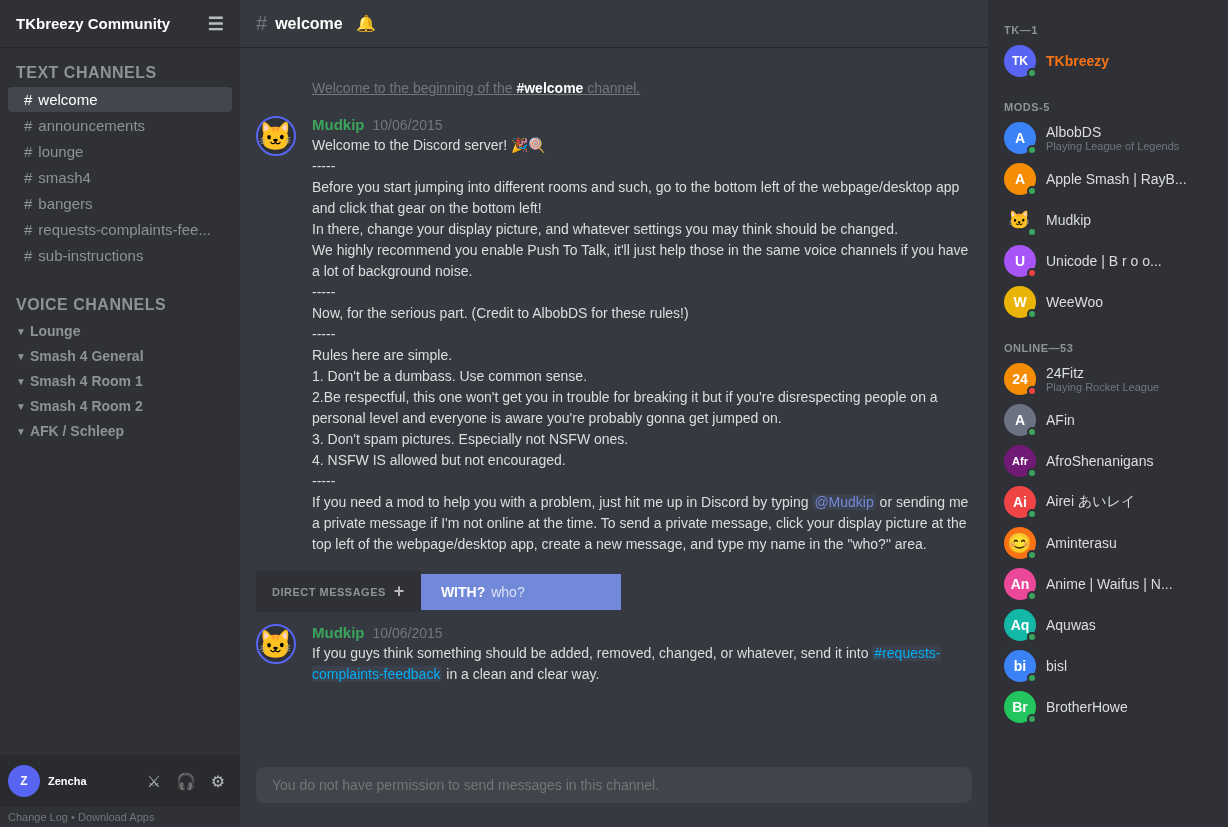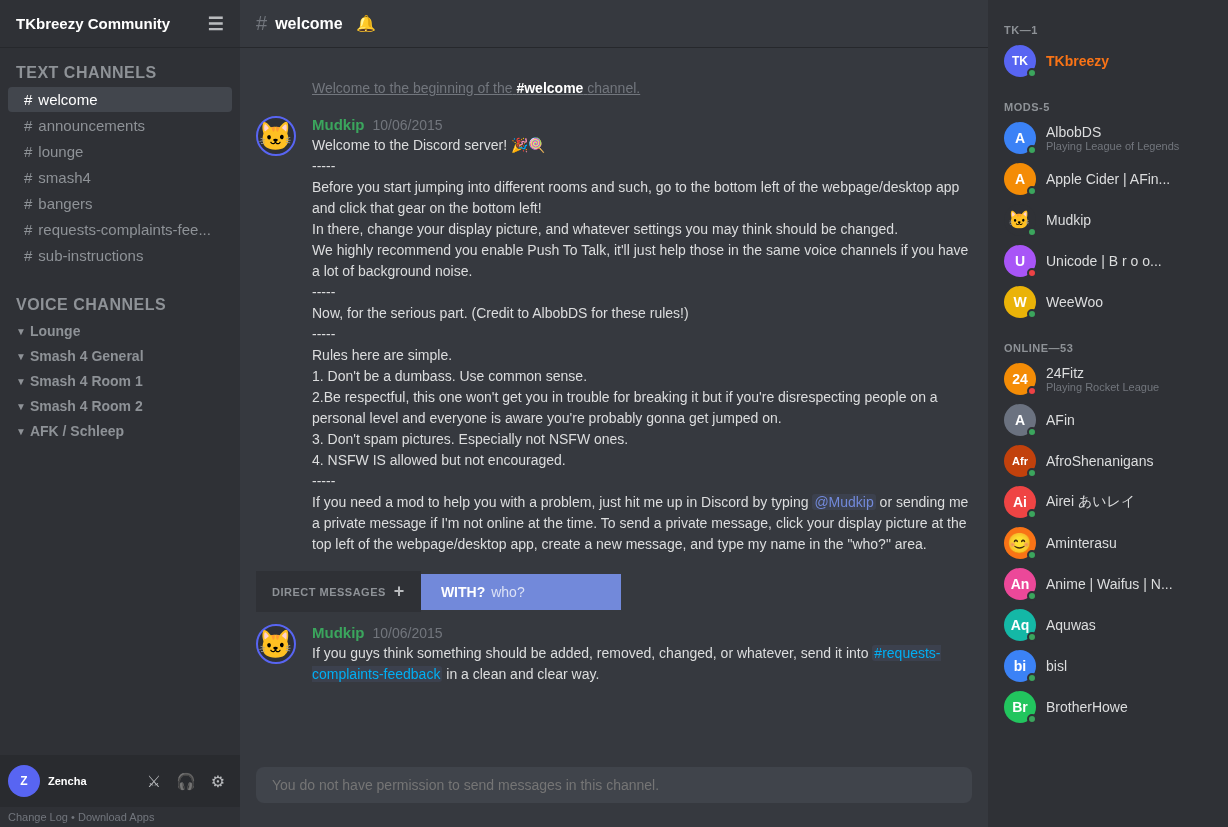--- a/index.html
+++ b/index.html
@@ -460,21 +460,21 @@
       <div class="member-status-row">Playing League of Legends</div>
     </div>
   </div>
 
   <div class="member-item">
     <div class="member-avatar">
       <div class="member-avatar-img av-orange">A</div>
       <span class="status-dot status-online"></span>
     </div>
     <div class="member-info">
-      <div class="member-name-row">Apple Cider | AFin...</div>
+      <div class="member-name-row">Apple Smash | RayB...</div>
     </div>
   </div>
 
   <div class="member-item">
     <div class="member-avatar">
       <div class="mudkip-avatar-sm">🐱</div>
       <span class="status-dot status-online" style="bottom:-1px;right:-1px;border-color:#2f3136;"></span>
     </div>
     <div class="member-info">
       <div class="member-name-row">Mudkip</div>
@@ -519,21 +519,21 @@
       <div class="member-avatar-img av-gray">A</div>
       <span class="status-dot status-online"></span>
     </div>
     <div class="member-info">
       <div class="member-name-row">AFin</div>
     </div>
   </div>
 
   <div class="member-item">
     <div class="member-avatar">
-      <div class="member-avatar-img" style="background:#c2410c; font-size:11px;">Afr</div>
+      <div class="member-avatar-img" style="background:#701a75; font-size:11px;">Afr</div>
       <span class="status-dot status-online"></span>
     </div>
     <div class="member-info">
       <div class="member-name-row">AfroShenanigans</div>
     </div>
   </div>
 
   <div class="member-item">
     <div class="member-avatar">
       <div class="member-avatar-img av-red">Ai</div>

